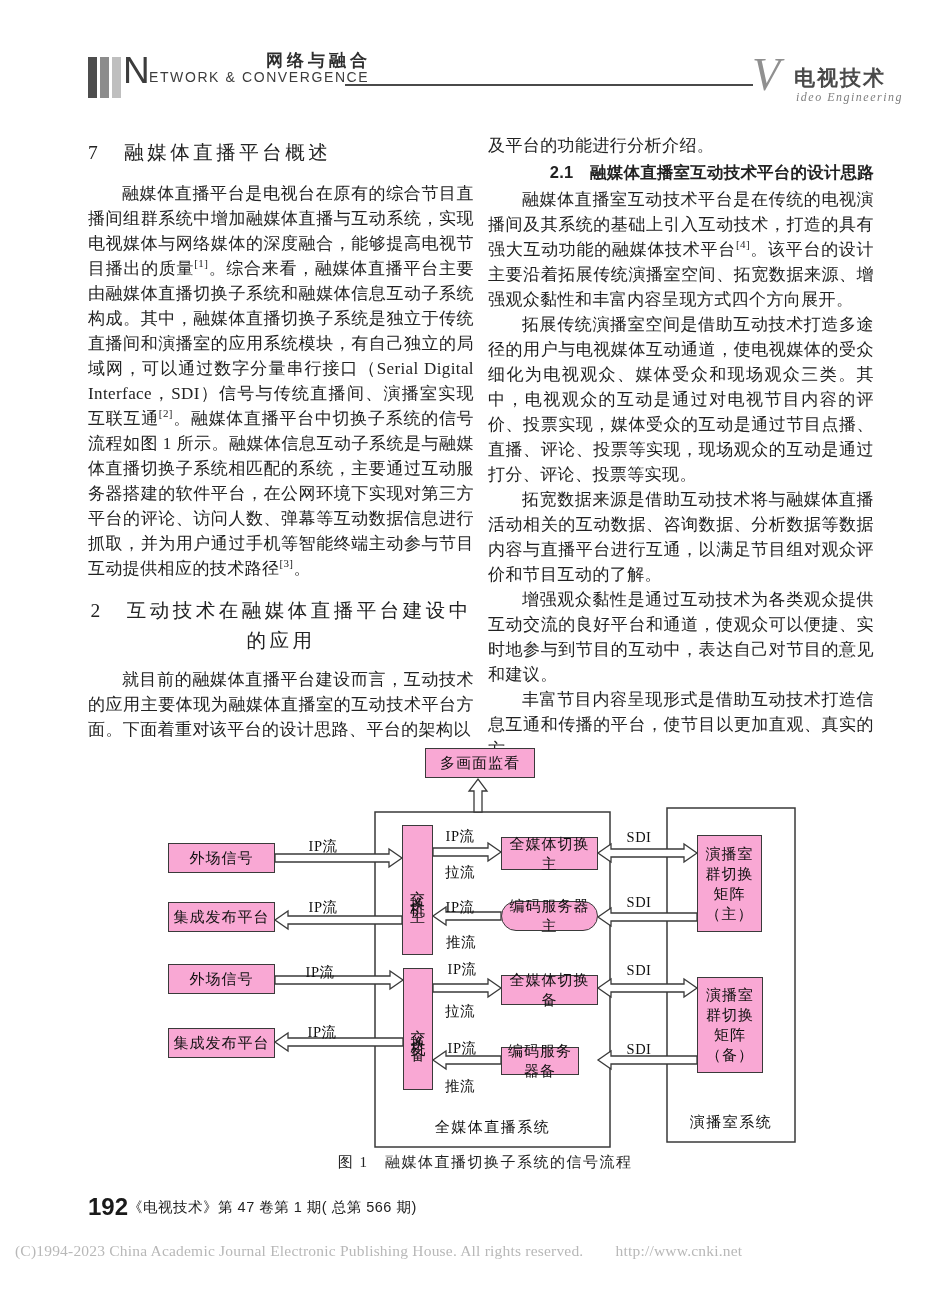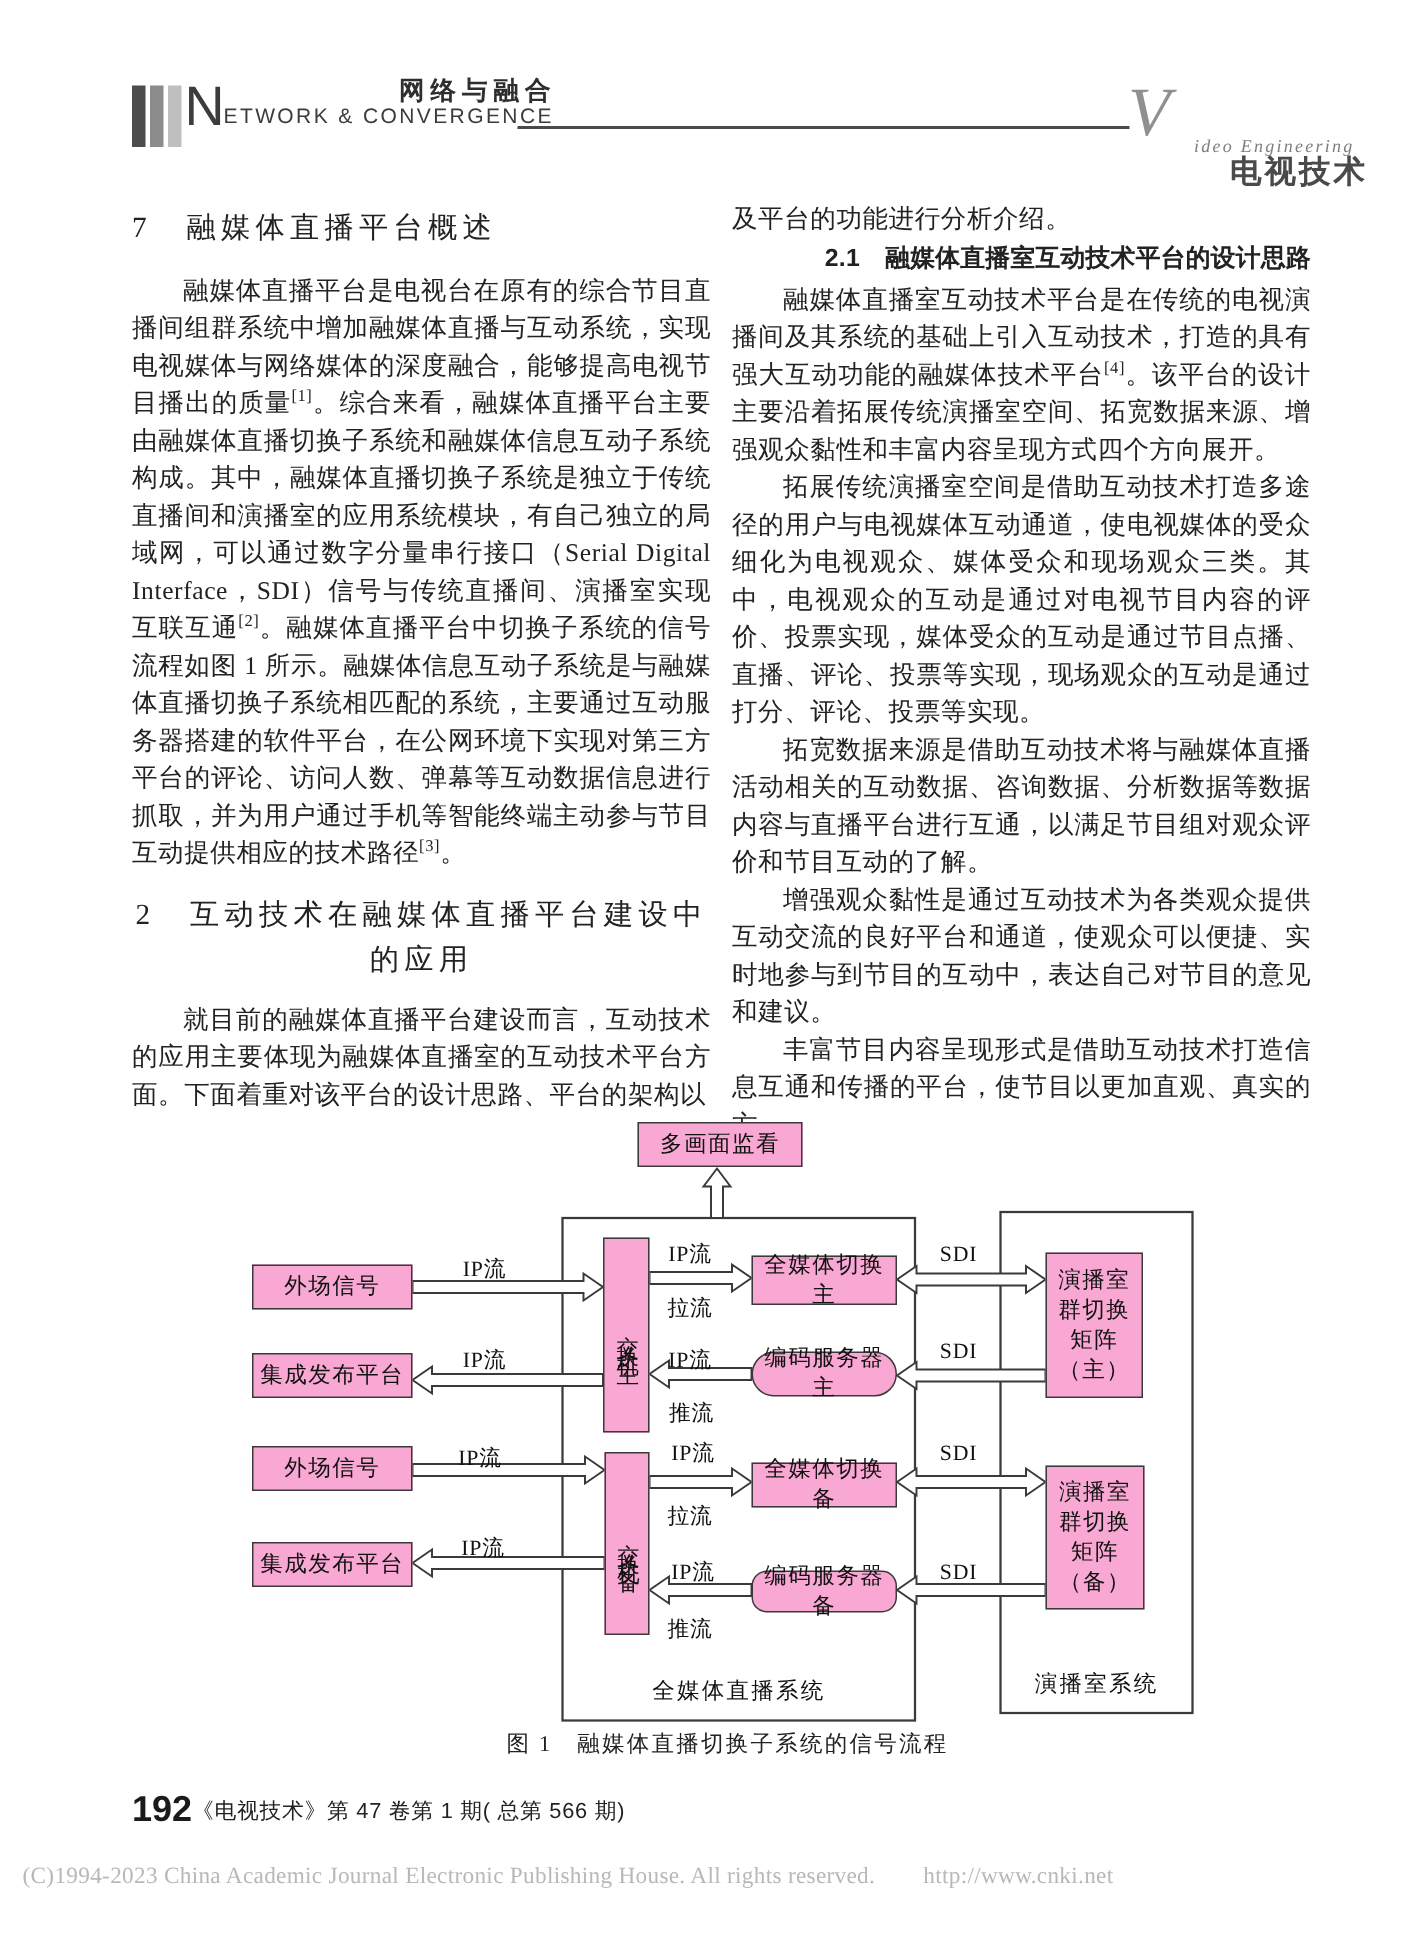--- a/index.html
+++ b/index.html
@@ -12,21 +12,21 @@
   .bar2{left:100px;background:#8c8c8c;}
   .bar3{left:112px;background:#bfbfbf;}
   .brand-n{position:absolute;left:123px;top:52px;font-size:37px;line-height:37px;color:#3c3c3c;
            font-family:"Liberation Sans","DejaVu Sans",sans-serif;}
   .brand-en{position:absolute;left:149px;top:69px;font-size:14px;letter-spacing:1.6px;color:#3c3c3c;
             font-family:"Liberation Sans","DejaVu Sans",sans-serif;}
   .brand-cn{position:absolute;left:266px;top:49px;font-size:17px;font-weight:bold;letter-spacing:4px;color:#2e2e2e;}
   .header-line{position:absolute;left:345px;top:84px;width:408px;height:2px;background:#4a4a4a;}
   .logo-v{position:absolute;left:752px;top:52px;font-size:46px;line-height:46px;color:#909090;
           font-style:italic;font-family:"Liberation Serif",serif;}
-  .logo-cn{position:absolute;left:820px;top:64px;font-size:21px;font-weight:bold;letter-spacing:2px;color:#4a4a4a;margin-top:36px;}
+  .logo-cn{position:absolute;left:794px;top:64px;font-size:21px;font-weight:bold;letter-spacing:2px;color:#4a4a4a;}
   .logo-en{position:absolute;left:796px;top:90px;font-size:12px;font-style:italic;letter-spacing:1.5px;color:#7e7e7e;}
 
   
   .col{position:absolute;width:386px;text-align:justify;font-size:17px;line-height:25px;letter-spacing:.4px;}
   .col-left{left:88px;top:138px;}
   .col-right{left:488px;top:133px;}
   .col p{margin:0;}
   .ind{text-indent:2em;}
   sup{font-size:11px;line-height:0;}
   .sec-h{font-size:19.5px;font-weight:400;letter-spacing:3.5px;line-height:30px;margin:0;text-align:left;}
@@ -114,21 +114,21 @@
     <div class="fig-box" style="left:325px;top:3px;width:110px;height:30px;">多画面监看</div>
     <div class="fig-box" style="left:68px;top:98px;width:107px;height:30px;">外场信号</div>
     <div class="fig-box" style="left:68px;top:157px;width:107px;height:30px;">集成发布平台</div>
     <div class="fig-box" style="left:68px;top:219px;width:107px;height:30px;">外场信号</div>
     <div class="fig-box" style="left:68px;top:283px;width:107px;height:30px;">集成发布平台</div>
     <div class="fig-box vert" style="left:302px;top:80px;width:31px;height:130px;">交换机主</div>
     <div class="fig-box vert" style="left:303px;top:223px;width:30px;height:122px;">交换机备</div>
     <div class="fig-box" style="left:401px;top:92px;width:97px;height:33px;">全媒体切换主</div>
     <div class="fig-box" style="left:401px;top:156px;width:97px;height:30px;border-radius:15px;">编码服务器主</div>
     <div class="fig-box" style="left:401px;top:230px;width:97px;height:30px;">全媒体切换备</div>
-    <div class="fig-box" style="left:401px;top:302px;width:97px;height:28px;border-radius:10px;">编码服务器备</div>
+    <div class="fig-box" style="left:401px;top:302px;width:78px;height:28px;">编码服务器备</div>
     <div class="fig-box" style="left:597px;top:90px;width:65px;height:97px;">演播室
 群切换
 矩阵
 （主）</div>
     <div class="fig-box" style="left:597px;top:232px;width:66px;height:96px;">演播室
 群切换
 矩阵
 （备）</div>
 
     <div class="fig-label" style="left:223px;top:101px;">IP流</div>

